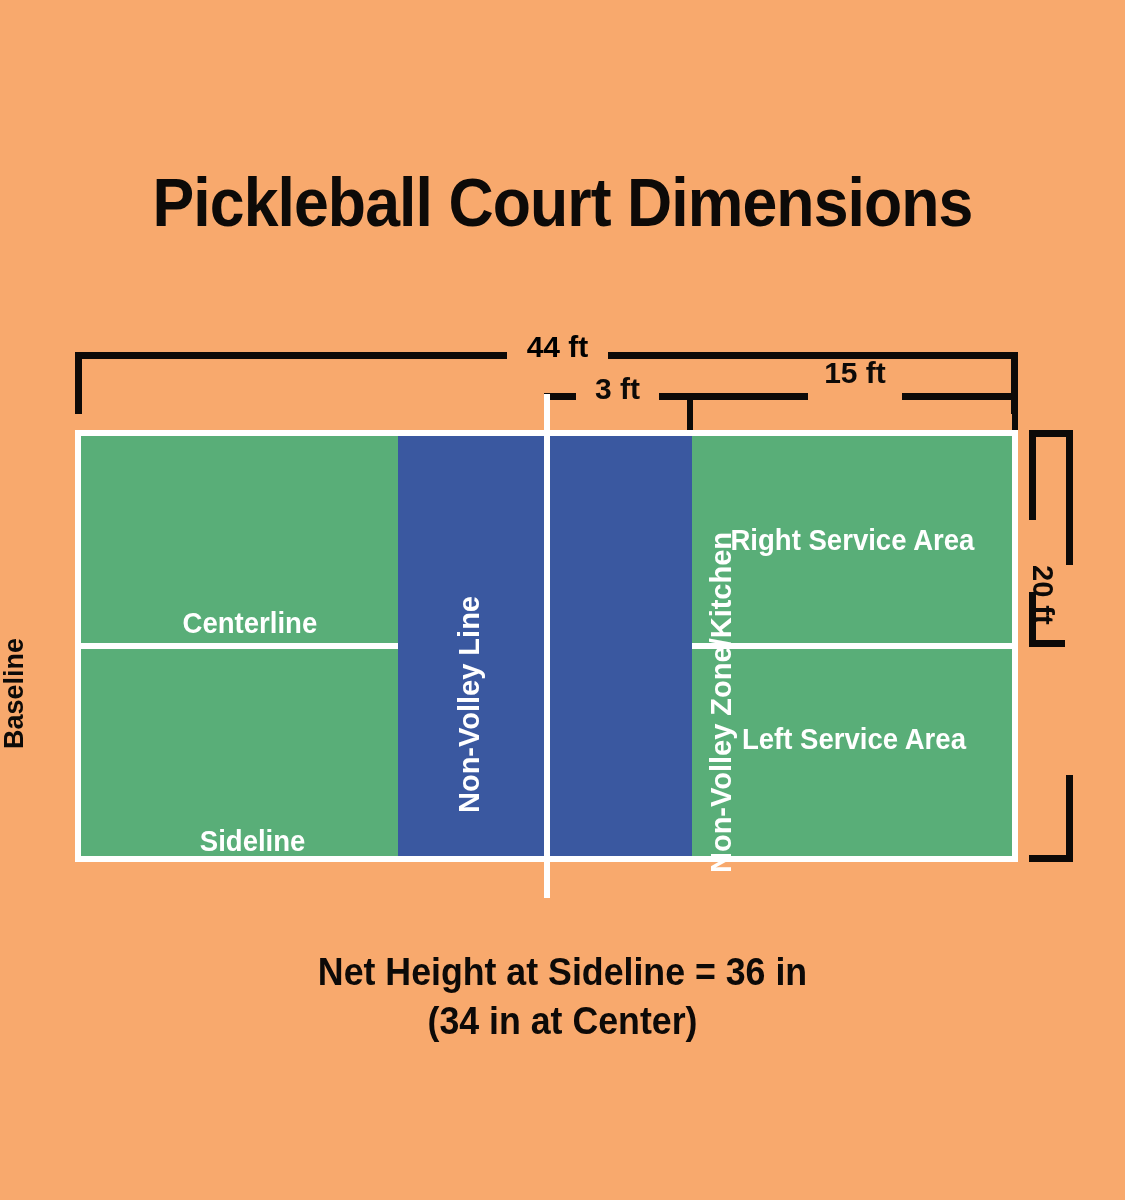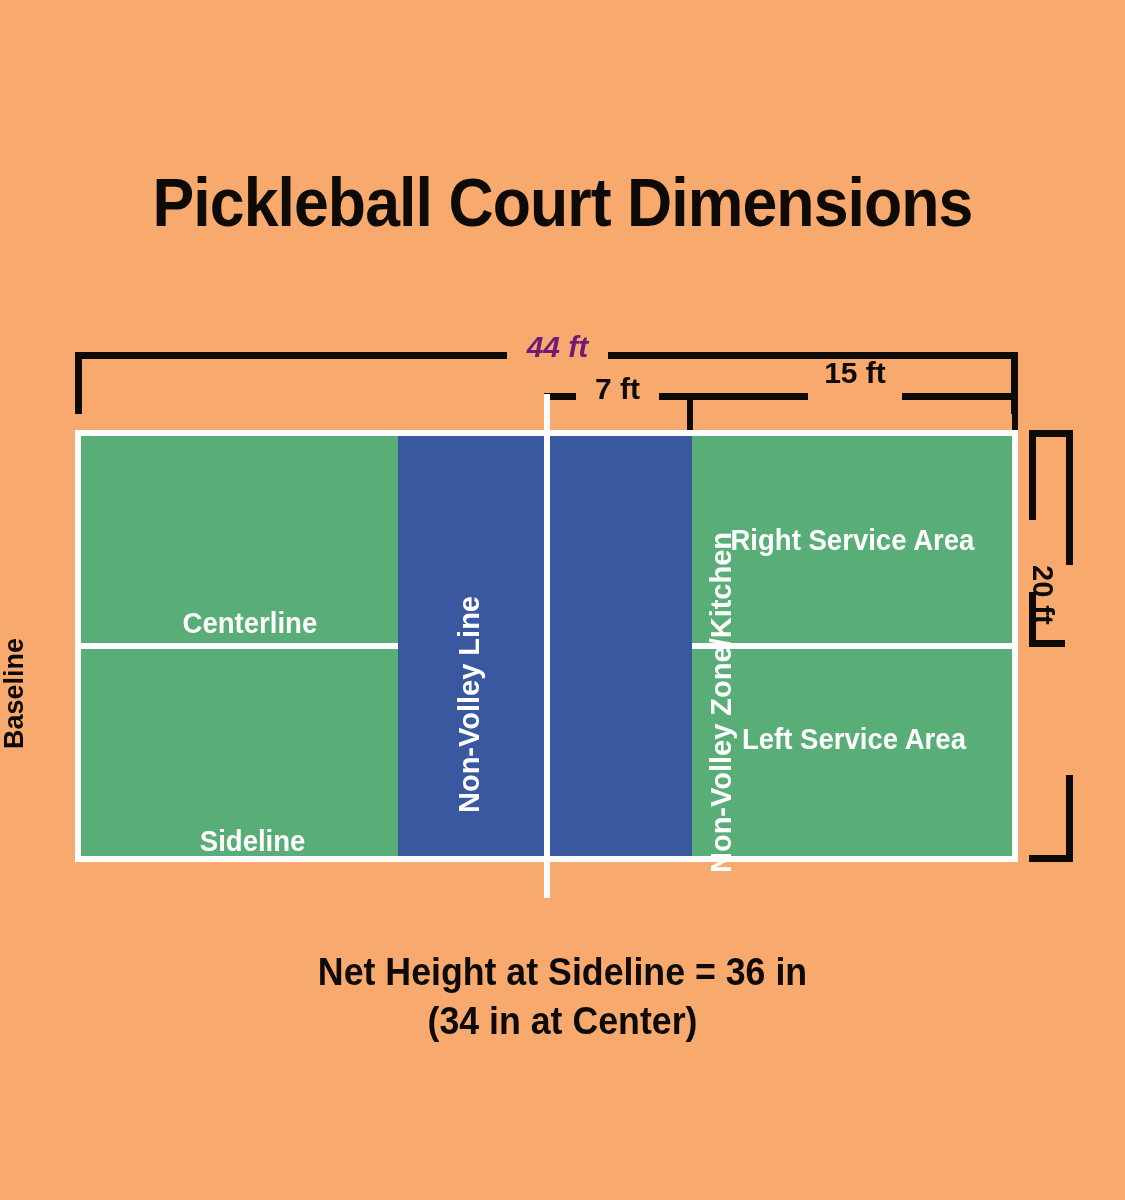--- a/index.html
+++ b/index.html
@@ -131,22 +131,21 @@
   #dim44-bar-left   { left: 75px;  top: 352px; width: 432px; height: 7px; }
   #dim44-bar-right  { left: 608px; top: 352px; width: 410px; height: 7px; }
 
   #dim44-label {
     position: absolute;
     left: 507px; top: 330px;
     width: 101px;
     text-align: center;
     font-size: 30px;
     font-weight: 700;
-    color: #701a75;
-    font-style: italic;
+    color: #000000;
   }
 
   
   #dim7-left-tick  { left: 544px; top: 393px; width: 6px;  height: 38px; }
   #dim7-right-tick { left: 687px; top: 393px; width: 6px;  height: 38px; }
   #dim7-bar-left   { left: 544px; top: 393px; width: 32px; height: 7px; }
   #dim7-bar-right  { left: 659px; top: 393px; width: 34px; height: 7px; }
 
   #dim7-label {
     position: absolute;
@@ -236,21 +235,21 @@
   <div class="dim-line" id="dim44-left-tick"></div>
   <div class="dim-line" id="dim44-right-tick"></div>
   <div class="dim-line" id="dim44-bar-left"></div>
   <div class="dim-line" id="dim44-bar-right"></div>
   <div id="dim44-label">44 ft</div>
 
   <div class="dim-line" id="dim7-left-tick"></div>
   <div class="dim-line" id="dim7-right-tick"></div>
   <div class="dim-line" id="dim7-bar-left"></div>
   <div class="dim-line" id="dim7-bar-right"></div>
-  <div id="dim7-label">7 ft</div>
+  <div id="dim7-label">3 ft</div>
 
   <div class="dim-line" id="dim15-left-tick"></div>
   <div class="dim-line" id="dim15-right-tick"></div>
   <div class="dim-line" id="dim15-bar-left"></div>
   <div class="dim-line" id="dim15-bar-right"></div>
   <div id="dim15-label">15 ft</div>
 
   <div class="dim-line" id="dim10-vbar"></div>
   <div class="dim-line" id="dim10-vbar2"></div>
   <div class="dim-line" id="dim10-top-tick"></div>

